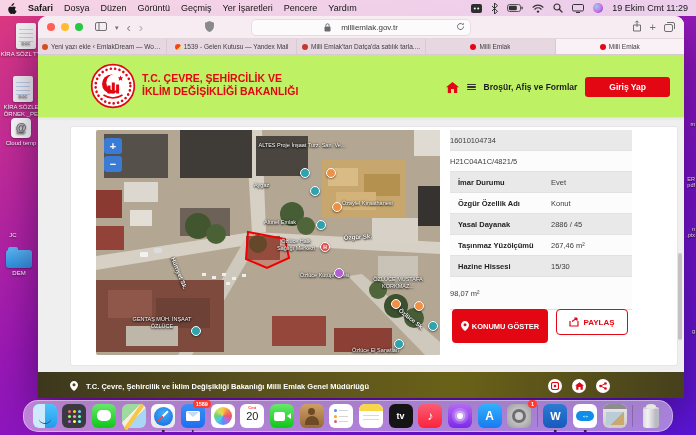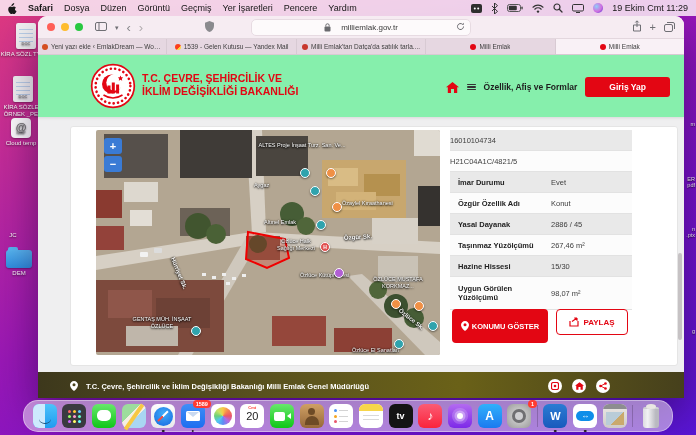--- a/index.html
+++ b/index.html
@@ -46,21 +46,21 @@
   .tabbar{height:15px;display:flex;background:#eadce5;border-bottom:1px solid #d8cad3}
   .tab{flex:1;display:flex;align-items:center;justify-content:center;gap:3px;font-size:6.5px;color:#3d3d3d;
     border-right:1px solid #d8cad3;background:#e6d7e1;overflow:hidden;white-space:nowrap;padding:0 4px}
   .tab:last-child{border-right:none}
   .tab.active{background:#f9f1f6}
   .tab span{overflow:hidden;text-overflow:ellipsis;max-width:112px}
   .fav{width:6px;height:6px;border-radius:50%;flex:none}
 
   
   .page{position:relative;height:345px;background:#efeff0;overflow:hidden}
-  .sitehead{position:absolute;left:0;top:0;right:0;height:62px;background:#86efac;box-shadow:0 1px 3px rgba(0,0,0,.1);z-index:3}
+  .sitehead{position:absolute;left:0;top:0;right:0;height:62px;background:#bef264;box-shadow:0 1px 3px rgba(0,0,0,.1);z-index:3}
   .sitetitle{position:absolute;left:104px;top:17px;color:#e30613;font-weight:bold;font-size:10.5px;line-height:13px}
   .headright{position:absolute;right:14px;top:22px;display:flex;align-items:center;gap:8px}
   .navlbl{font-size:8.5px;font-weight:bold;color:#1d1d1d}
   .burger{display:inline-block;width:9px}
   .burger b{display:block;height:1.3px;background:#333;margin:1.4px 0;border-radius:1px}
   .girisbtn{background:#e30613;color:#fff;font-size:8.5px;font-weight:bold;padding:5px 24px;border-radius:3px}
   .card{position:absolute;left:32px;top:71px;width:606px;height:238px;background:#fff;border:1px solid #e5e5e5;border-radius:3px;z-index:1}
 
   
   .map{position:absolute;left:58px;top:75px;width:344px;height:225px;overflow:hidden;border-radius:2px;z-index:2}
@@ -349,21 +349,21 @@
         </div>
         <div class="headright">
           <svg width="13" height="11" viewBox="0 0 13 11">
               <path d="M6.5 0L13 5.2h-1.8V11H8V7H5v4H1.8V5.2H0z" fill="#e30613"></path>
             </svg>
           <span class="burger">
               <b></b>
               <b></b>
               <b></b>
             </span>
-          <span class="navlbl">Özellik, Afiş ve Formlar</span>
+          <span class="navlbl">Broşür, Afiş ve Formlar</span>
           <span class="girisbtn">Giriş Yap</span>
         </div>
       </div>
 
       <div class="card"></div>
 
       <div class="map">
         <svg width="344" height="225" viewBox="0 0 344 225">
           <rect width="344" height="225" fill="#b3a692"></rect>
 
@@ -476,21 +476,20 @@
           </div>
         <div class="prow">
             <span class="plabel">Taşınmaz Yüzölçümü</span>
             <span class="pvalue">267,46 m²</span>
           </div>
         <div class="prow alt">
             <span class="plabel">Hazine Hissesi</span>
             <span class="pvalue">15/30</span>
           </div>
         <div class="prow tall">
-            <span class="plabel">Uygun Görülen Yüzölçümü</span>
             <span class="pvalue">98,07 m²</span>
           </div>
       </div>
 
       <div class="btn-konum">
         <svg width="8" height="10" viewBox="0 0 8 10">
             <path d="M4 0C1.8 0 0 1.8 0 4c0 3 4 6 4 6s4-3 4-6C8 1.8 6.2 0 4 0z" fill="#fff"></path>
             <circle cx="4" cy="3.8" r="1.5" fill="#e30613"></circle>
           </svg>
         <span>KONUMU GÖSTER</span>

